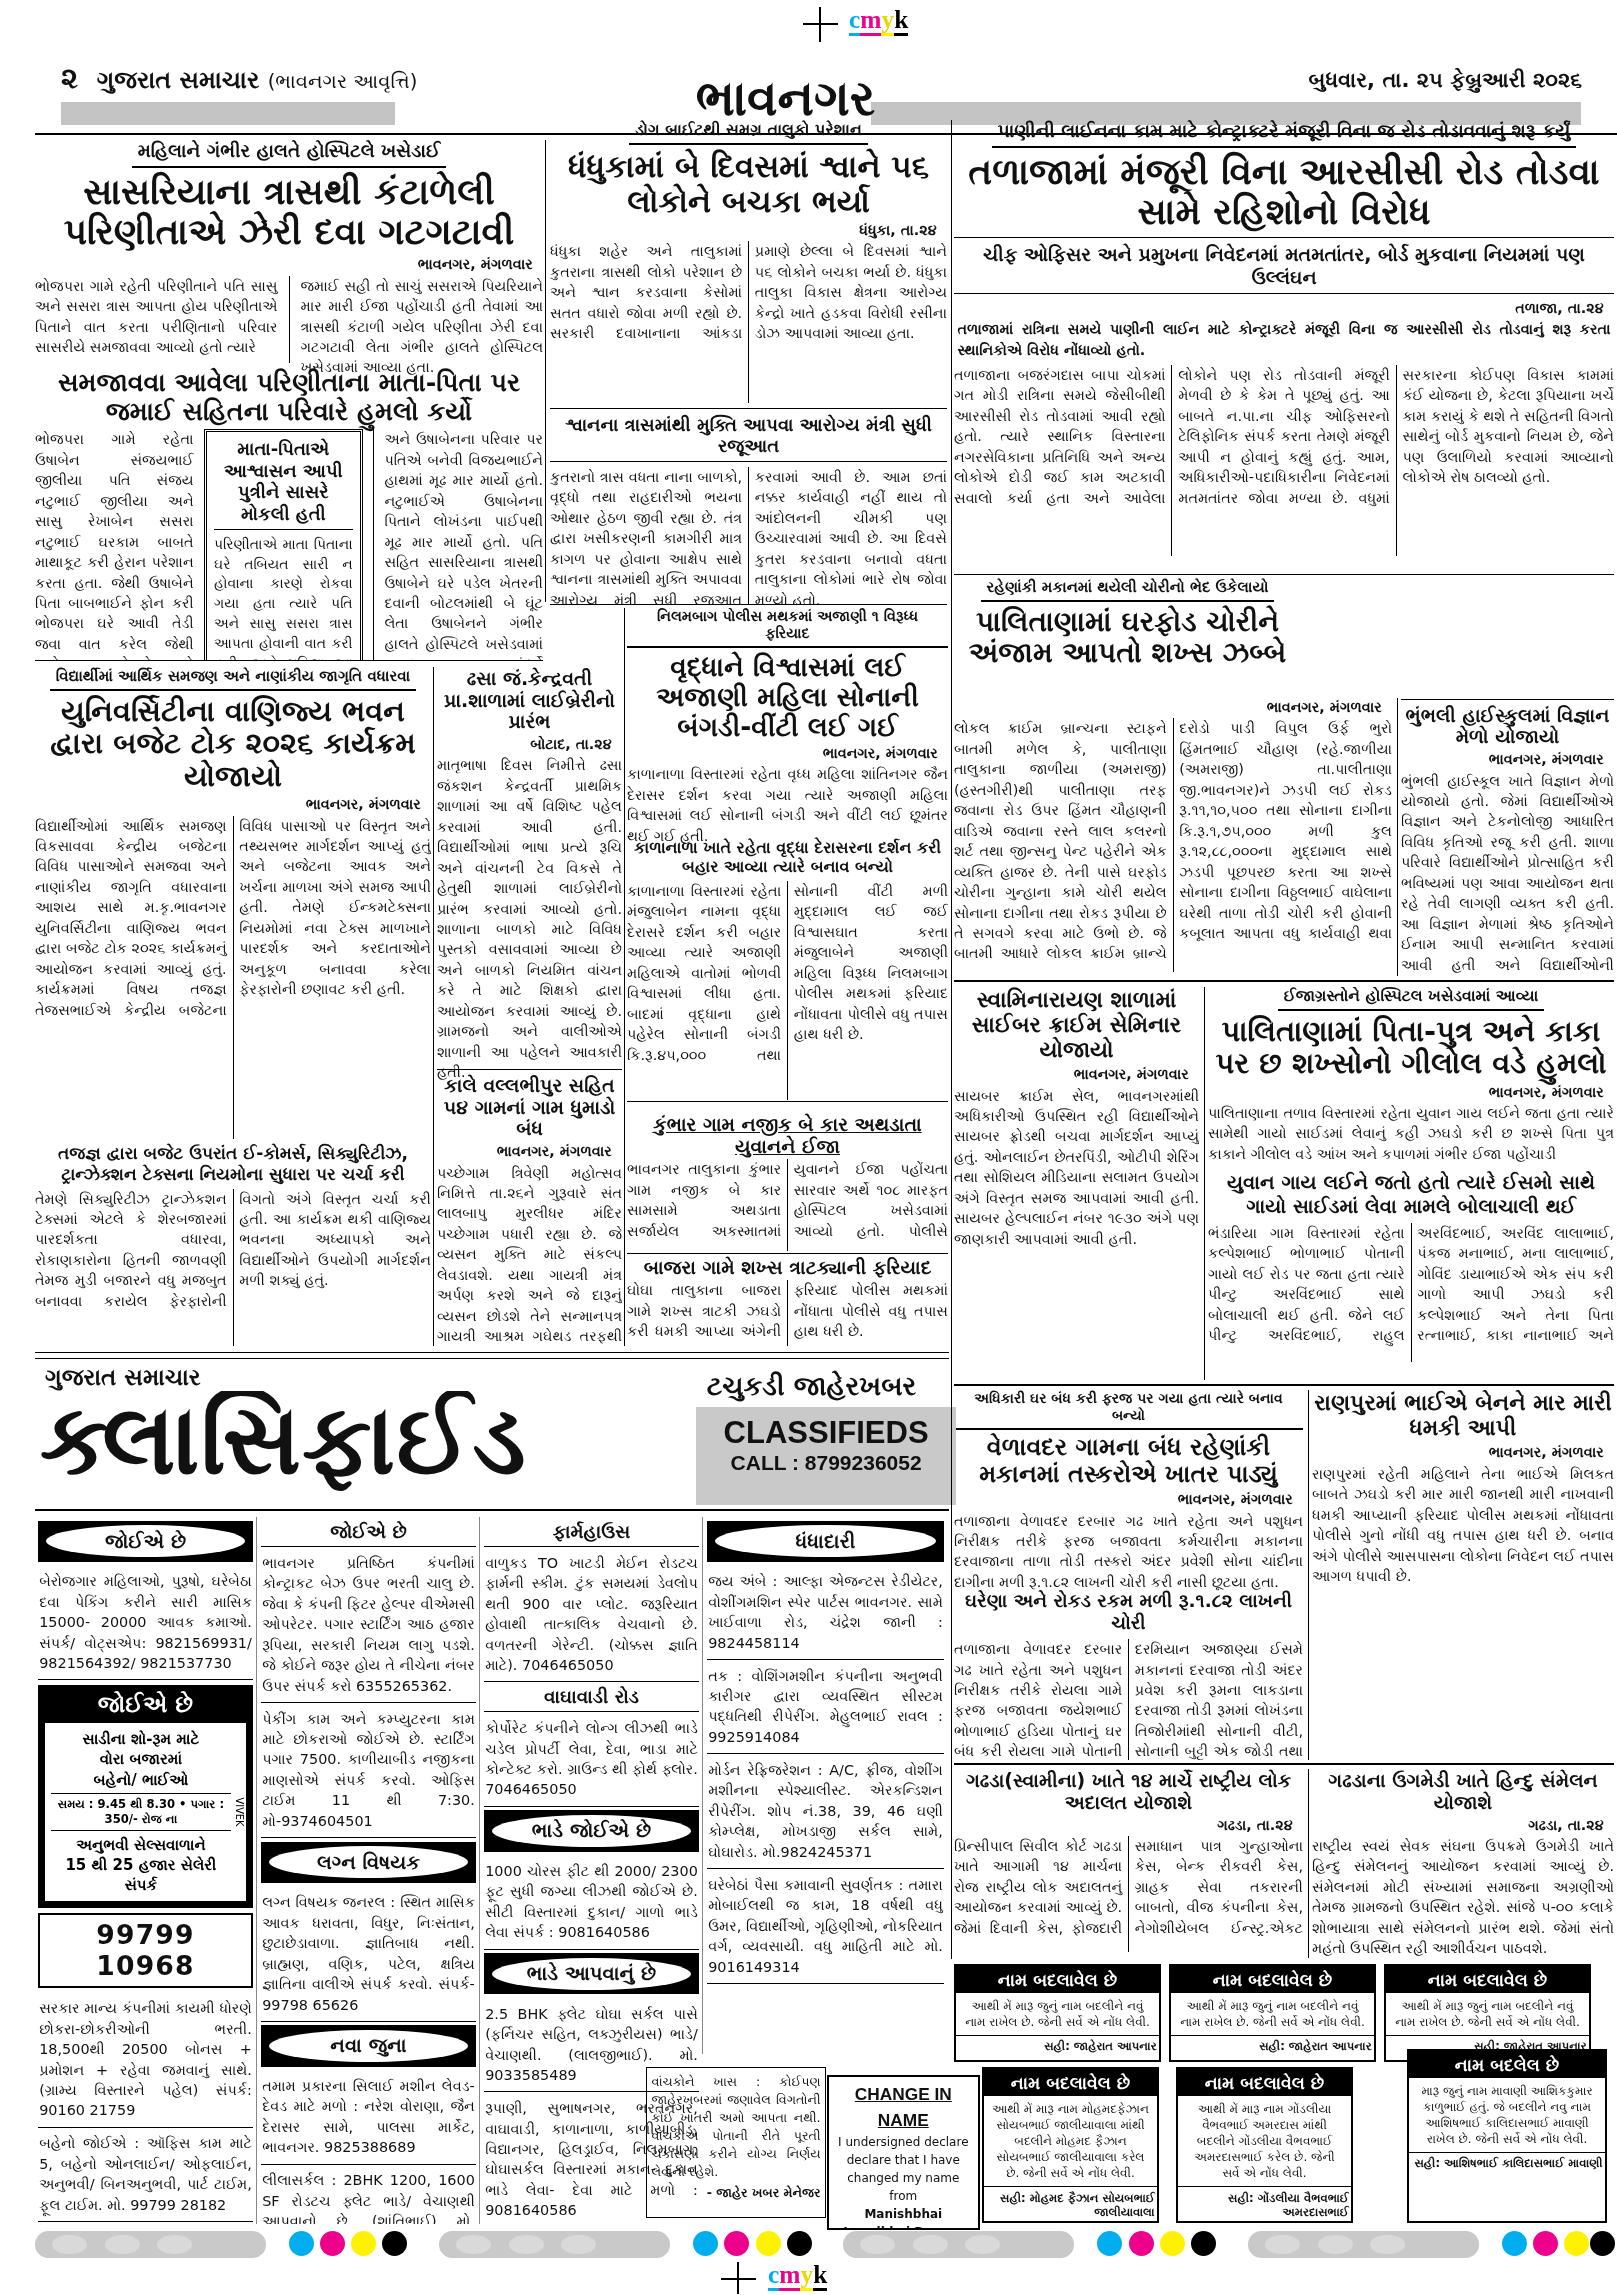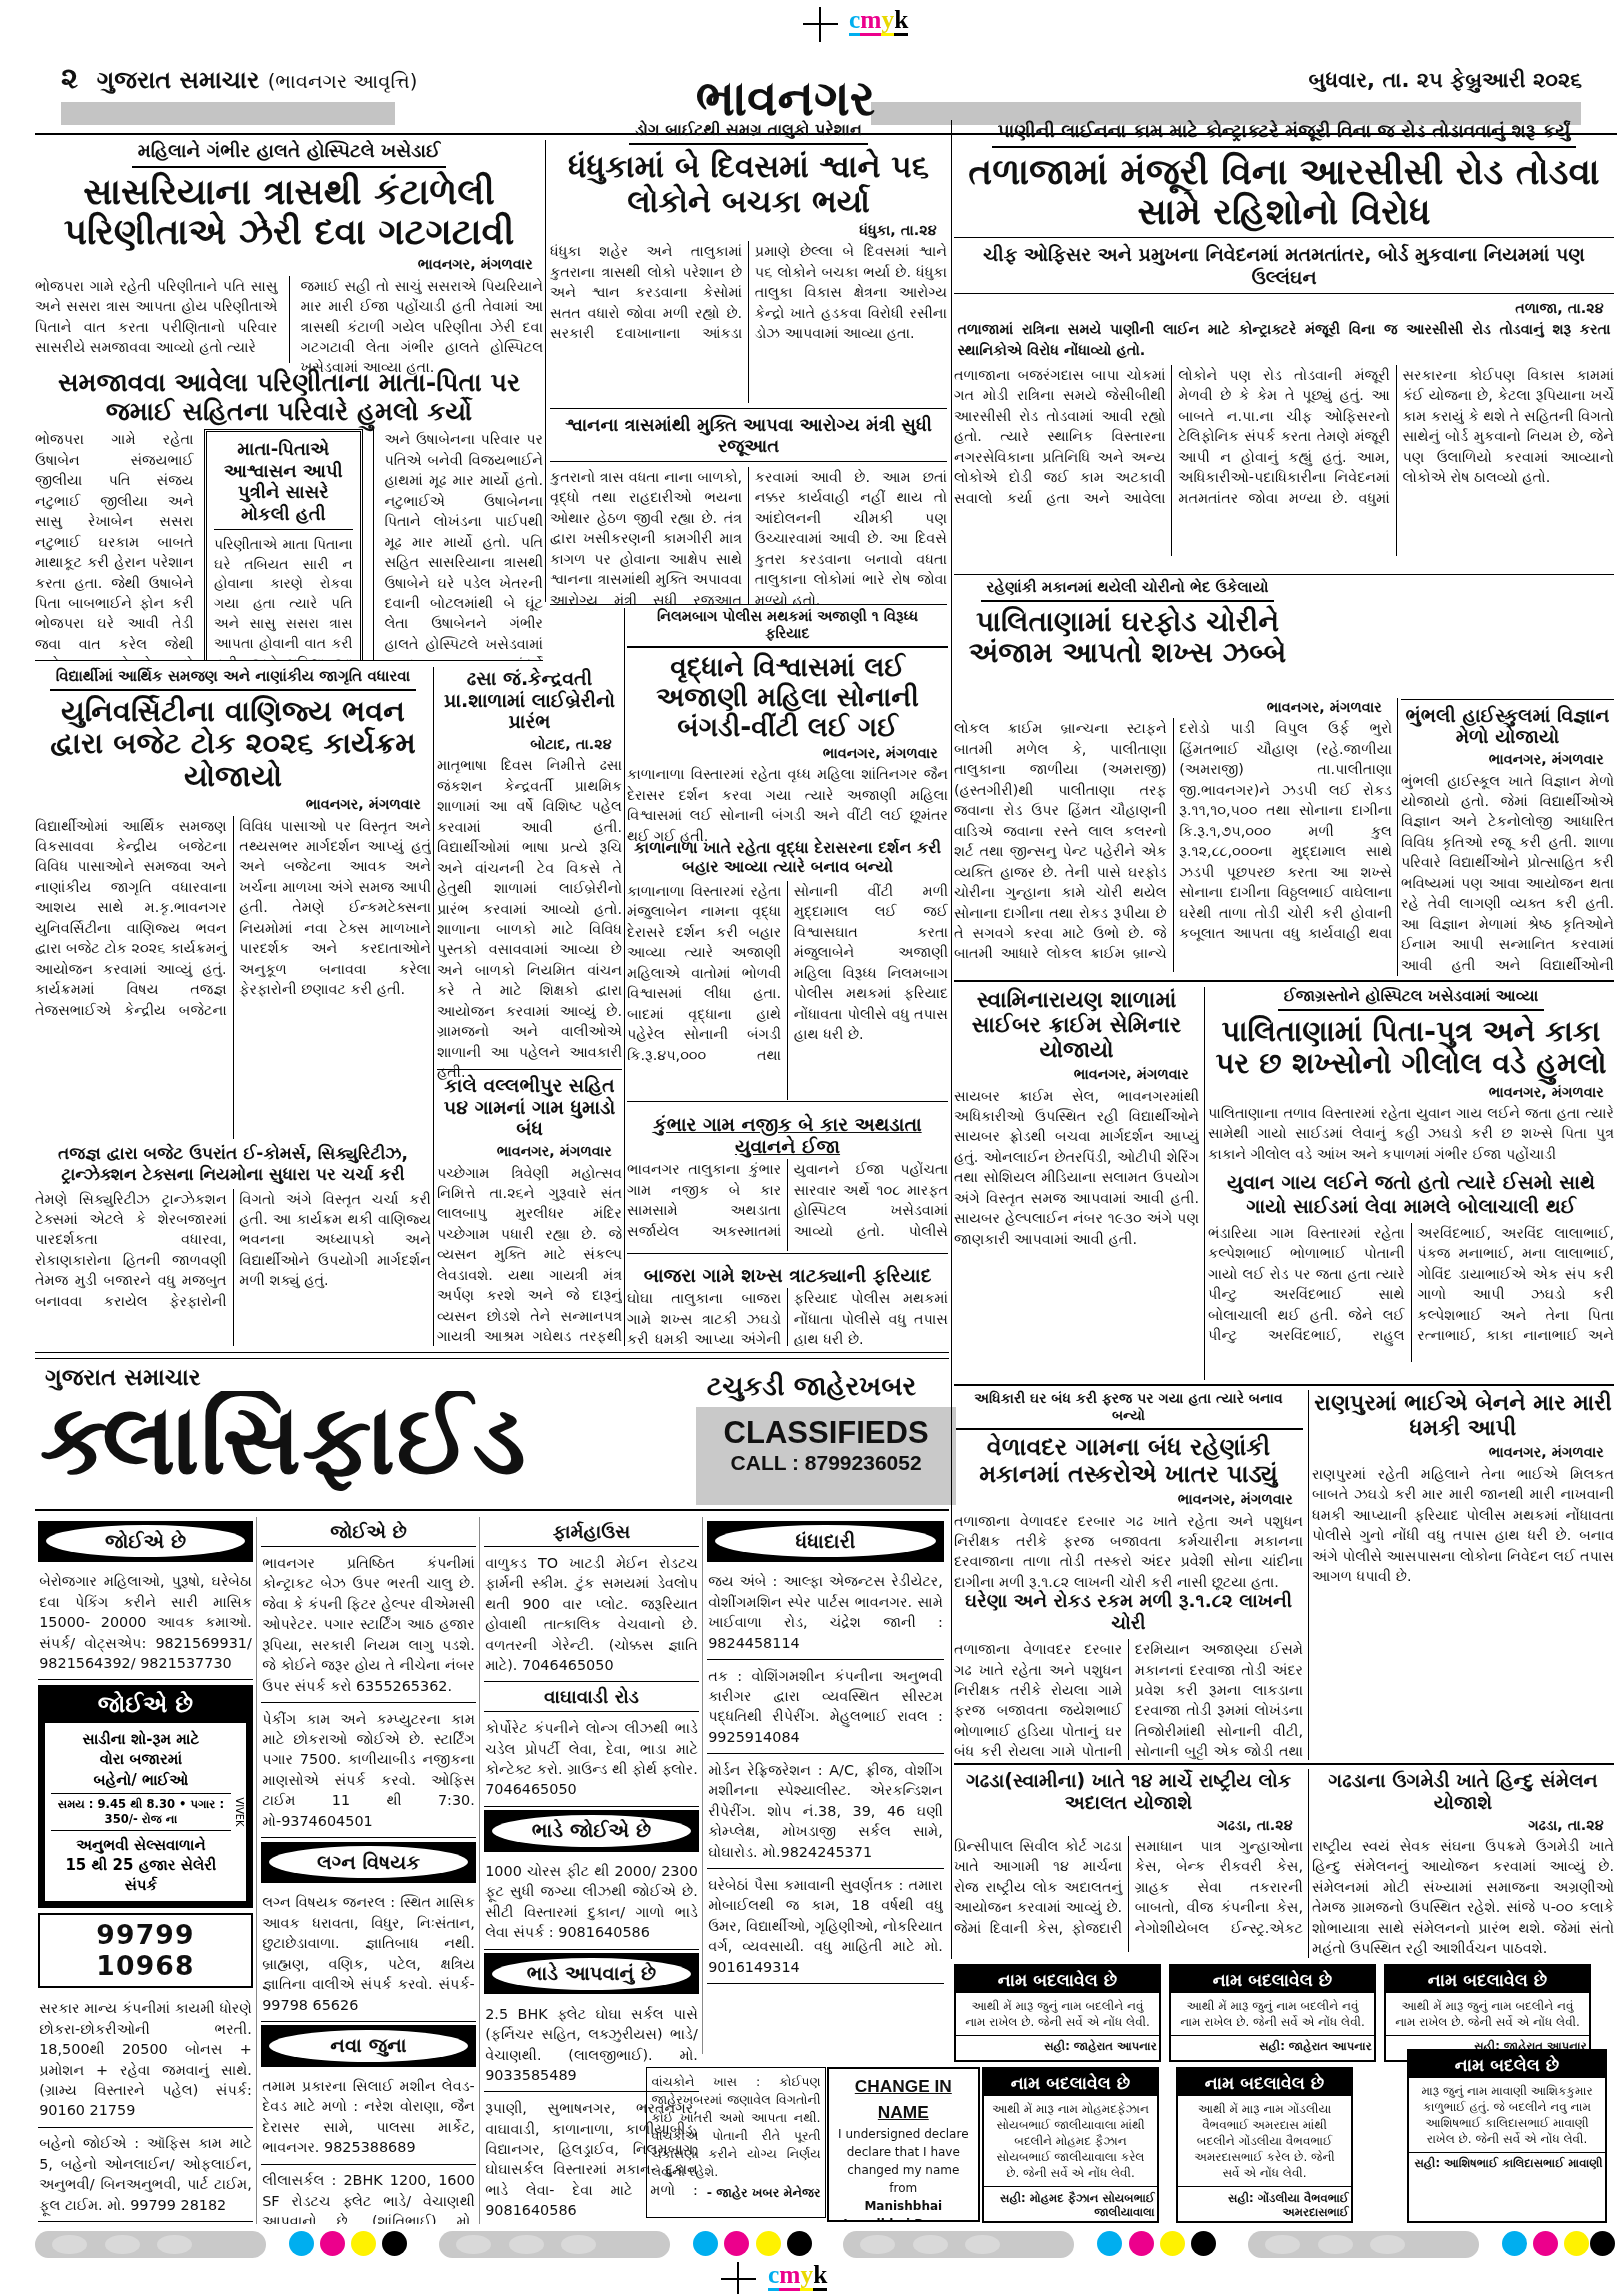--- a/index.html
+++ b/index.html
@@ -46,21 +46,21 @@
   .blackad .panel div{font-weight:bold;font-size:15px;line-height:1.35;}
   .blackad .panel .side{position:absolute;right:1.2px;top:50%;transform:translateY(-50%);
         writing-mode:vertical-rl;font-size:9.8px;font-weight:normal;}
   .phonebox{border:2.9px solid #000;padding:4.6px;text-align:center;margin:4.6px 0;}
   .phonebox .ph{font-weight:bold;font-size:26.6px;letter-spacing:1.2px;}
 
   .notice{border:2.3px solid #000;background:#fff;}
   .notice .nt{background:#000;color:#fff;font-weight:bold;font-size:17.3px;text-align:center;padding:3.5px 1.2px;}
   .notice .nb{font-size:12px;line-height:1.35;text-align:center;padding:4.6px 5.8px;}
   .notice .ns{font-size:11.6px;font-weight:bold;text-align:right;border-top:1.2px solid #000;padding:3.5px 2.3px;}
-  .changebox{border:2.3px solid #000;padding:4.6px 5.8px;text-align:center;}
+  .changebox{border:2.3px solid #000;padding:4.6px 5.8px;text-align:center;margin-top:8px;}
   .changebox .ct{font-weight:bold;font-size:17.3px;text-decoration:underline;font-family:"Liberation Sans",sans-serif;}
   .changebox div{font-size:12px;line-height:1.5;}
   .changebox .nm{font-weight:bold;}
 
   
   .capsule{position:absolute;height:26.6px;background:#c9c9c9;border-radius:13.3px;}
   .capsule span{display:inline-block;width:35px;height:19.6px;background:#d9d9d9;border-radius:50%;margin:3.5px 0 0 17.3px;}
   .dot{position:absolute;width:25.4px;height:25.4px;border-radius:50%;}
   .cross{position:absolute;}
   .cross .v{position:absolute;left:16px;top:0;width:2.3px;height:35px;background:#000;}
@@ -157,21 +157,21 @@
 
   <div class="abs" style="left:627px;top:608px;width:321px;height:738px;">
     <div class="k small"><span style="font-size:14.4px;">નિલમબાગ પોલીસ મથકમાં અજાણી ૧ વિરૂધ્ધ ફરિયાદ</span></div>
     <div class="hl md" style="font-size:26.6px;">વૃદ્ધાને વિશ્વાસમાં લઈ અજાણી મહિલા સોનાની બંગડી-વીંટી લઈ ગઈ</div>
     <div class="dl">ભાવનગર, મંગળવાર</div>
     <div class="bd" style="height:69px;">કાળાનાળા વિસ્તારમાં રહેતા વૃધ્ધ મહિલા શાંતિનગર જૈન દેરાસર દર્શન કરવા ગયા ત્યારે અજાણી મહિલા વિશ્વાસમાં લઈ સોનાની બંગડી અને વીંટી લઈ છૂમંતર થઈ ગઈ હતી.</div>
     <div class="sub" style="font-size:16px;">કાળાનાળા ખાતે રહેતા વૃદ્ધા દેરાસરના દર્શન કરી બહાર આવ્યા ત્યારે બનાવ બન્યો</div>
     <div class="bd c2" style="height:219px;">કાળાનાળા વિસ્તારમાં રહેતા મંજુલાબેન નામના વૃદ્ધા દેરાસરે દર્શન કરી બહાર આવ્યા ત્યારે અજાણી મહિલાએ વાતોમાં ભોળવી વિશ્વાસમાં લીધા હતા. બાદમાં વૃદ્ધાના હાથે પહેરેલ સોનાની બંગડી કિ.રૂ.૪૫,૦૦૦ તથા સોનાની વીંટી મળી મુદ્દામાલ લઈ જઈ વિશ્વાસઘાત કરતા મંજુલાબેને અજાણી મહિલા વિરૂધ્ધ નિલમબાગ પોલીસ મથકમાં ફરિયાદ નોંધાવતા પોલીસે વધુ તપાસ હાથ ધરી છે.</div>
     <div class="hl xs" style="border-top:1.2px solid #000;padding-top:12px;text-decoration:underline;">કુંભાર ગામ નજીક બે કાર અથડાતા યુવાનને ઈજા</div>
     <div class="bd c2" style="height:92px;">ભાવનગર તાલુકાના કુંભાર ગામ નજીક બે કાર સામસામે અથડાતા સર્જાયેલ અકસ્માતમાં યુવાનને ઈજા પહોંચતા સારવાર અર્થે ૧૦૮ મારફત હોસ્પિટલ ખસેડવામાં આવ્યો હતો. પોલીસે અકસ્માત અંગે ગુનો નોંધી વધુ તપાસ હાથ ધરી છે.</div>
-    <div class="hl xs" style="border-top:1.2px solid #000;padding-top:11px;">બાજરા ગામે શખ્સ ત્રાટક્યાની ફરિયાદ</div>
+    <div class="hl xs" style="border-top:1.2px solid #000;padding-top:3px;">બાજરા ગામે શખ્સ ત્રાટક્યાની ફરિયાદ</div>
     <div class="bd c2" style="height:69px;">ઘોઘા તાલુકાના બાજરા ગામે શખ્સ ત્રાટકી ઝઘડો કરી ધમકી આપ્યા અંગેની ફરિયાદ પોલીસ મથકમાં નોંધાતા પોલીસે વધુ તપાસ હાથ ધરી છે.</div>
   </div>
 
   <div class="abs" style="left:954px;top:120px;width:660px;height:454px;border-bottom:1.7px solid #000;">
     <div class="k"><span>પાણીની લાઈનના કામ માટે કોન્ટ્રાક્ટરે મંજૂરી વિના જ રોડ તોડાવવાનું શરૂ કર્યું</span></div>
     <div class="hl xl">તળાજામાં મંજૂરી વિના આરસીસી રોડ તોડવા સામે રહિશોનો વિરોધ</div>
     <div class="sub rule" style="font-size:19px;">ચીફ ઓફિસર અને પ્રમુખના નિવેદનમાં મતમતાંતર, બોર્ડ મુકવાના નિયમમાં પણ ઉલ્લંઘન</div>
     <div class="dl">તળાજા, તા.૨૪</div>
     <div class="leadp" style="padding:0 3.5px;">તળાજામાં રાત્રિના સમયે પાણીની લાઈન માટે કોન્ટ્રાક્ટરે મંજૂરી વિના જ આરસીસી રોડ તોડવાનું શરૂ કરતા સ્થાનિકોએ વિરોધ નોંધાવ્યો હતો.</div>
     <div class="bd c3" style="height:191px;margin-top:4.6px;">તળાજાના બજરંગદાસ બાપા ચોકમાં ગત મોડી રાત્રિના સમયે જેસીબીથી આરસીસી રોડ તોડવામાં આવી રહ્યો હતો. ત્યારે સ્થાનિક વિસ્તારના નગરસેવિકાના પ્રતિનિધિ અને અન્ય લોકોએ દોડી જઈ કામ અટકાવી સવાલો કર્યા હતા અને આવેલા લોકોને પણ રોડ તોડવાની મંજૂરી મેળવી છે કે કેમ તે પૂછ્યું હતું. આ બાબતે ન.પા.ના ચીફ ઓફિસરનો ટેલિફોનિક સંપર્ક કરતા તેમણે મંજૂરી આપી ન હોવાનું કહ્યું હતું. આમ, અધિકારીઓ-પદાધિકારીના નિવેદનમાં મતમતાંતર જોવા મળ્યા છે. વધુમાં સરકારના કોઈપણ વિકાસ કામમાં કંઈ યોજના છે, કેટલા રૂપિયાના ખર્ચે કામ કરાયું કે થશે તે સહિતની વિગતો સાથેનું બોર્ડ મુકવાનો નિયમ છે, જેને પણ ઉલાળિયો કરવામાં આવ્યાનો લોકોએ રોષ ઠાલવ્યો હતો.</div>

